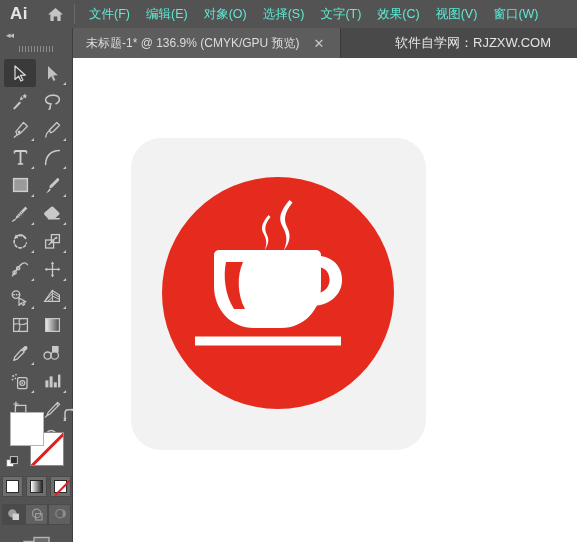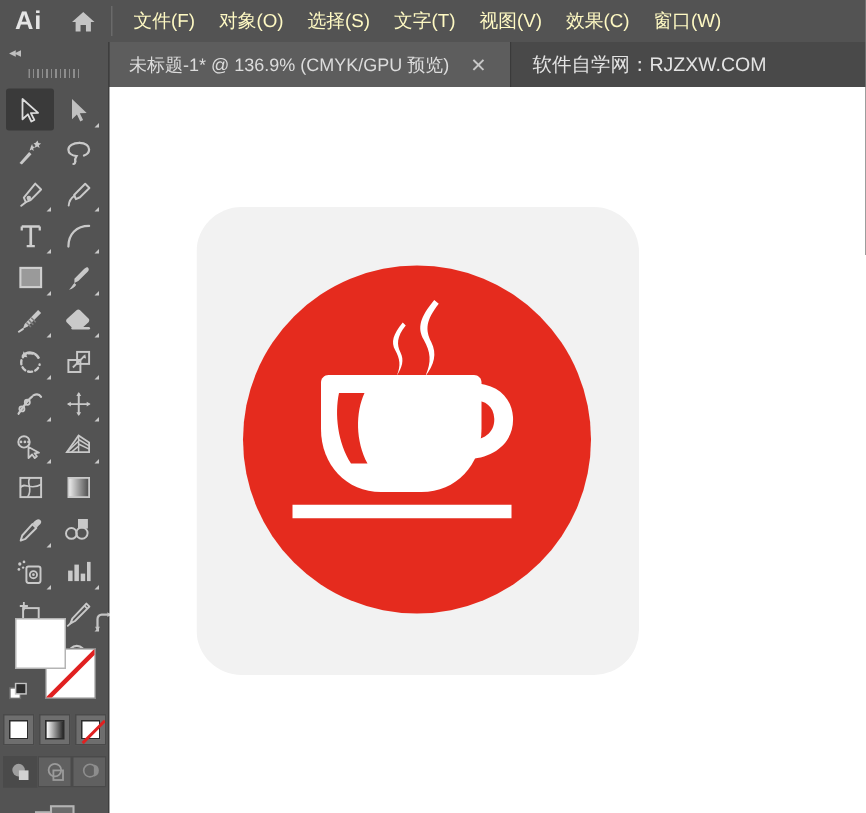--- a/index.html
+++ b/index.html
@@ -25,30 +25,30 @@
   }
   .home-btn {
     width: 34px; height: 28px;
     display: flex; align-items: center; justify-content: center;
   }
   .menu-sep {
     width: 1px; height: 20px; background: #6a6a6a; margin: 0 6px 0 2px;
   }
   .menu-items { display: flex; align-items: center; }
   .menu-item {
-    color: #fef9c3; font-size: 12.5px;
+    color: #5eead4; font-size: 12.5px;
     padding: 4px 8px; white-space: nowrap;
     cursor: default;
   }
 
   
   .tabbar {
     position: absolute; left: 73px; top: 28px; width: 504px; height: 30px;
     background: #494949;
-    display: flex; align-items: stretch;
+    display: flex; align-items: stretch; gap: 40px;
   }
   .doc-tab {
     background: #5d5d5d;
     display: flex; align-items: center;
     padding: 0 8px 0 13px;
     border-right: 1px solid #3a3a3a;
     min-width: 268px;
   }
   .doc-tab-label {
     color: #dcdcdc; font-size: 12px; white-space: nowrap;
@@ -178,25 +178,26 @@
   <div class="menubar">
     <div class="ai-logo">Ai</div>
     <div class="home-btn">
       <svg width="17" height="15" viewBox="0 0 17 15" aria-hidden="true">
         <path d="M8.5 1 L16 7.6 L13.6 7.6 L13.6 14 L10.3 14 L10.3 9.6 L6.7 9.6 L6.7 14 L3.4 14 L3.4 7.6 L1 7.6 Z" fill="#c4c4c4"></path>
       </svg>
     </div>
     <div class="menu-sep"></div>
     <div class="menu-items">
       <div class="menu-item">文件(F)</div>
+      <div class="menu-item">编辑(E)</div>
       <div class="menu-item">对象(O)</div>
       <div class="menu-item">选择(S)</div>
       <div class="menu-item">文字(T)</div>
+      <div class="menu-item">效果(C)</div>
       <div class="menu-item">视图(V)</div>
-      <div class="menu-item">效果(C)</div>
       <div class="menu-item">窗口(W)</div>
     </div>
   </div>
 
   <div class="tabbar">
     <div class="doc-tab">
       <span class="doc-tab-label">未标题-1* @ 136.9% (CMYK/GPU 预览)</span>
       <span class="tab-close">✕</span>
     </div>
     <div class="watermark">软件自学网：RJZXW.COM</div>

